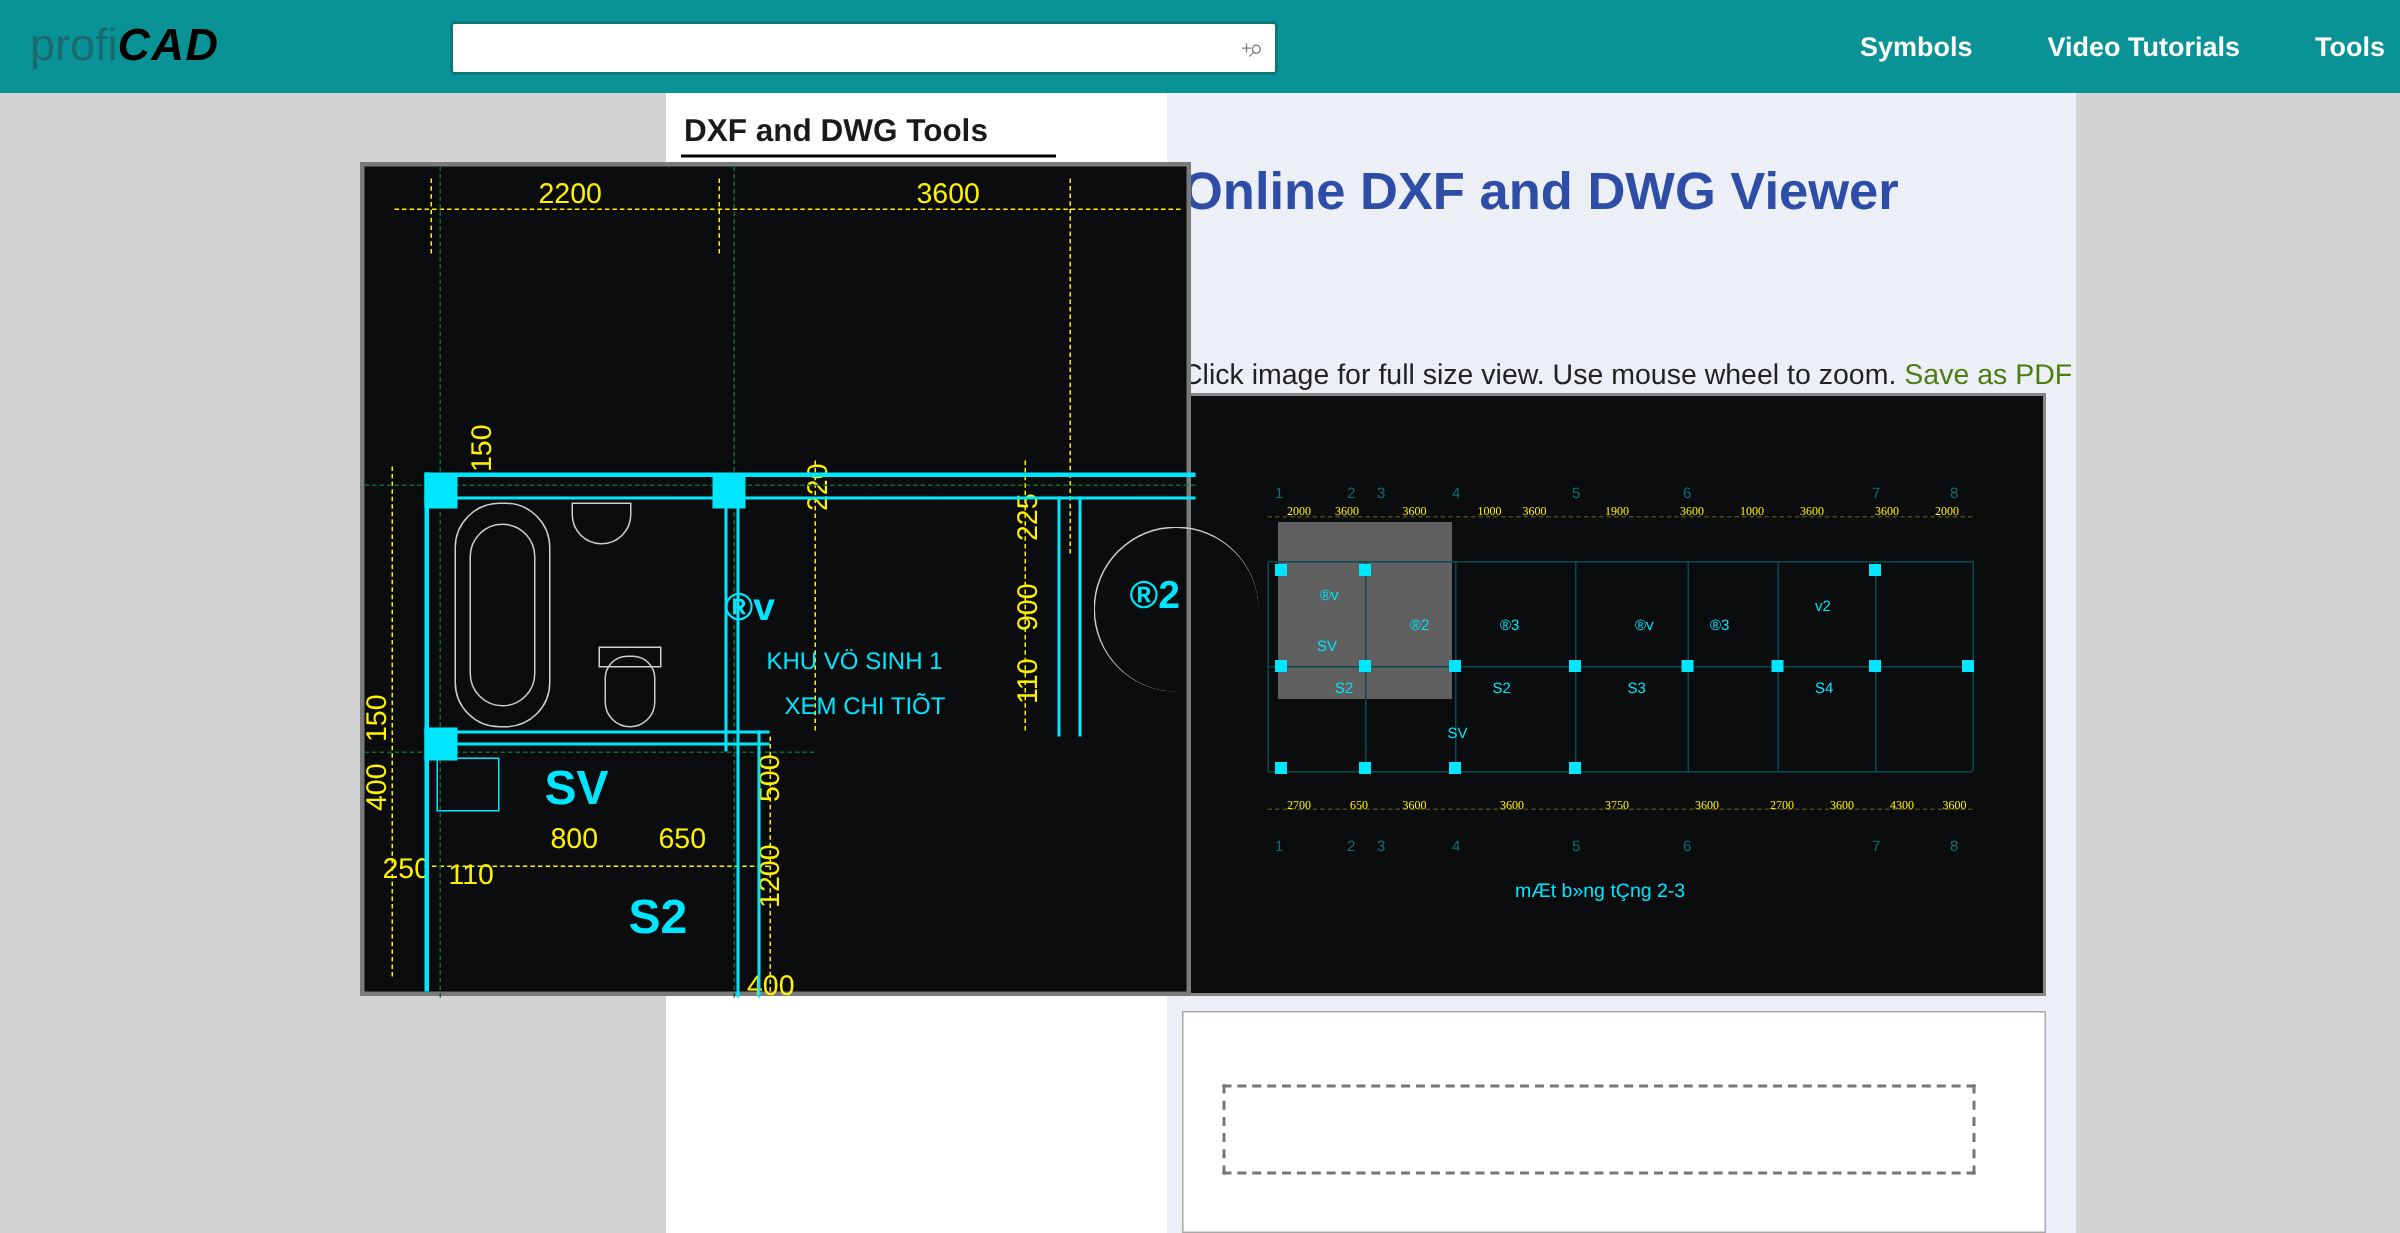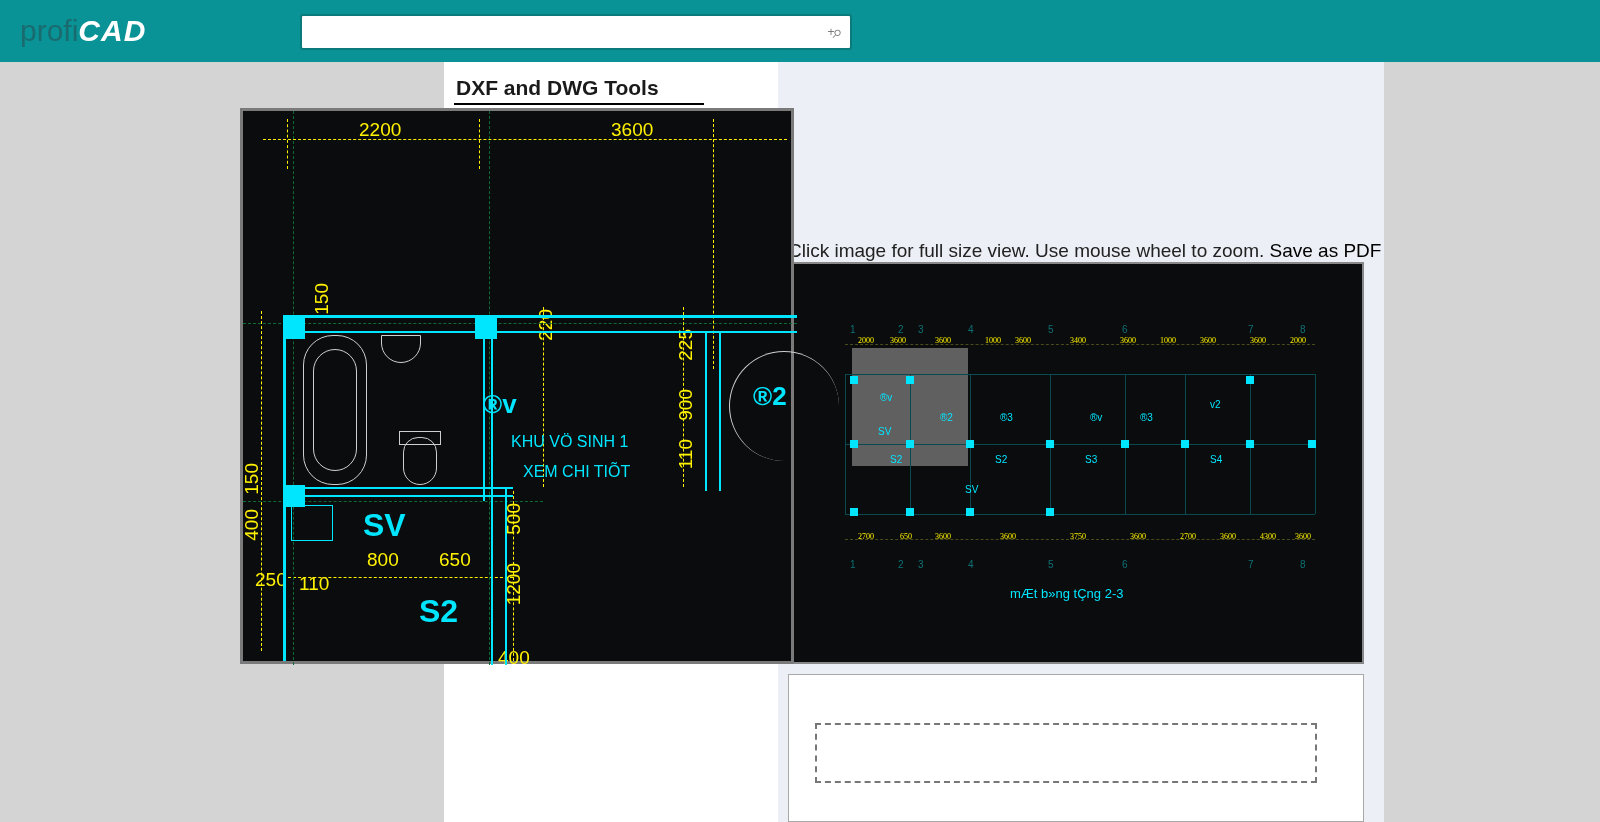--- a/index.html
+++ b/index.html
@@ -1,35 +1,35 @@
 <!DOCTYPE html>
 <html><head>
 <meta charset="utf-8">
 <style>
   * { margin:0; padding:0; box-sizing:border-box; }
   html,body { width:1600px; height:822px; font-family:"Segoe UI",Arial,sans-serif; background:#d4d4d4; overflow:hidden; }
   
   .header { position:relative; width:100%; height:62px; background:#0a9396; display:flex; align-items:center; padding-left:20px; }
   .logo { font-size:30px; font-weight:500; letter-spacing:0px; }
   .logo .p1 { color:#1a6b6f; }
-  .logo .p2 { color:#ffffff; font-weight:700; font-style:italic; letter-spacing:1px;margin-top:32px; }
+  .logo .p2 { color:#000000; font-weight:700; font-style:italic; letter-spacing:1px;margin-top:32px; }
   .search-wrap { position:absolute; left:300px; top:14px; width:552px; height:36px; background:#fff; border:2px solid #0a7a7d; border-radius:3px; display:flex; align-items:center; }
   .search-wrap input { flex:1; height:100%; border:none; outline:none; padding:0 8px; font-size:16px; background:transparent; }
   .search-icon { width:32px; text-align:center; color:#7a7a7a; font-size:18px; }
   .nav { position:absolute; right:10px; top:0; height:62px; display:flex; align-items:center; gap:50px; color:#fff; font-weight:700; font-size:18px; }
   .nav div { cursor:pointer; }
 
   
   .page { position:absolute; left:444px; top:62px; width:940px; height:760px; background:#eceff5; }
   .sidebar { position:absolute; left:0; top:0; width:334px; height:100%; background:#fff; }
   .side-tab { position:absolute; left:10px; top:8px; width:250px; height:35px; border-bottom:2px solid #000; font-size:21px; font-weight:600; color:#1a1a1a; padding-left:2px; line-height:35px; }
   .content { position:absolute; left:344px; top:0; width:596px; height:100%; }
   .heading { position:absolute; left:0; top:46px; font-size:35px; font-weight:700; color:#2d4da7; letter-spacing:0px; }
   .hint-line { position:absolute; left:0; top:178px; font-size:19px; color:#222; width:600px; }
-  .hint-line a { color:#000000; text-decoration:none; }
+  .hint-line a { color:#4d7c0f; text-decoration:none; }
   .thumb-wrap { position:absolute; left:0; top:200px; width:576px; height:402px; background:#0b0c0d; border:2px solid #888; }
   .dropzone-outer { position:absolute; left:0; top:612px; width:576px; height:148px; background:#fff; border:1px solid #a8a8a8; padding:48px 26px 0 26px;}
   .dropzone-inner { width:502px; height:60px; border:2px dashed #777; }
 
   
   .zoom-popup { position:absolute; left:240px; top:108px; width:554px; height:556px; background:#0b0c0d; border:3px solid #7a7a7a; z-index:50; }
 
   
   .z-dim { color:#fff200; font-size:19px; font-family:Arial; position:absolute; }
   .z-label { color:#00e6ff; font-size:20px; font-weight:600; position:absolute; font-family:Arial; }
@@ -60,27 +60,33 @@
 <div class="header">
   <div class="logo">
     <span class="p1">profi</span><span class="p2">CAD</span>
   </div>
   <div class="search-wrap">
     <input type="text" placeholder="" style="">
     <span class="search-icon">
       <span style="font-size:12px;position:relative;top:-2px;left:2px">+</span><span>⌕</span>
     </span>
   </div>
+  <div class="nav">
+    <div>Symbols</div>
+    <div>Video Tutorials</div>
+    <div>Tools</div>
+  </div>
 </div>
 
 <div class="page">
   <div class="sidebar">
     <div class="side-tab">DXF and DWG Tools</div>
   </div>
   <div class="content">
+    <div class="heading">Online DXF and DWG Viewer</div>
     <div class="hint-line">
       <span>Click image for full size view. Use mouse wheel to zoom.  </span><a href="#">Save as PDF</a>
     </div>
 
     <div class="thumb-wrap">
 
       <div class="t-viewport" style="left:62px;top:84px;width:116px;height:118px;"></div>
 
       <div class="t-grid" style="left:60px;top:60px">1</div>
       <div class="t-grid" style="left:108px;top:60px">2</div>
@@ -90,21 +96,21 @@
       <div class="t-grid" style="left:332px;top:60px">6</div>
       <div class="t-grid" style="left:458px;top:60px">7</div>
       <div class="t-grid" style="left:510px;top:60px">8</div>
 
       <div class="t-dash-h" style="left:55px;top:80px;width:470px;"></div>
       <div class="t-dim" style="left:68px;top:72px">2000</div>
       <div class="t-dim" style="left:100px;top:72px">3600</div>
       <div class="t-dim" style="left:145px;top:72px">3600</div>
       <div class="t-dim" style="left:195px;top:72px">1000</div>
       <div class="t-dim" style="left:225px;top:72px">3600</div>
-      <div class="t-dim" style="left:280px;top:72px">3400</div>
+      <div class="t-dim" style="left:280px;top:72px">1900</div>
       <div class="t-dim" style="left:330px;top:72px">3600</div>
       <div class="t-dim" style="left:370px;top:72px">1000</div>
       <div class="t-dim" style="left:410px;top:72px">3600</div>
       <div class="t-dim" style="left:460px;top:72px">3600</div>
       <div class="t-dim" style="left:500px;top:72px">2000</div>
 
       <div class="t-line-h" style="left:55px;top:110px;width:470px;"></div>
       <div class="t-line-h" style="left:55px;top:250px;width:470px;"></div>
       <div class="t-line-v" style="left:55px;top:110px;height:140px;"></div>
       <div class="t-line-v" style="left:525px;top:110px;height:140px;"></div>

